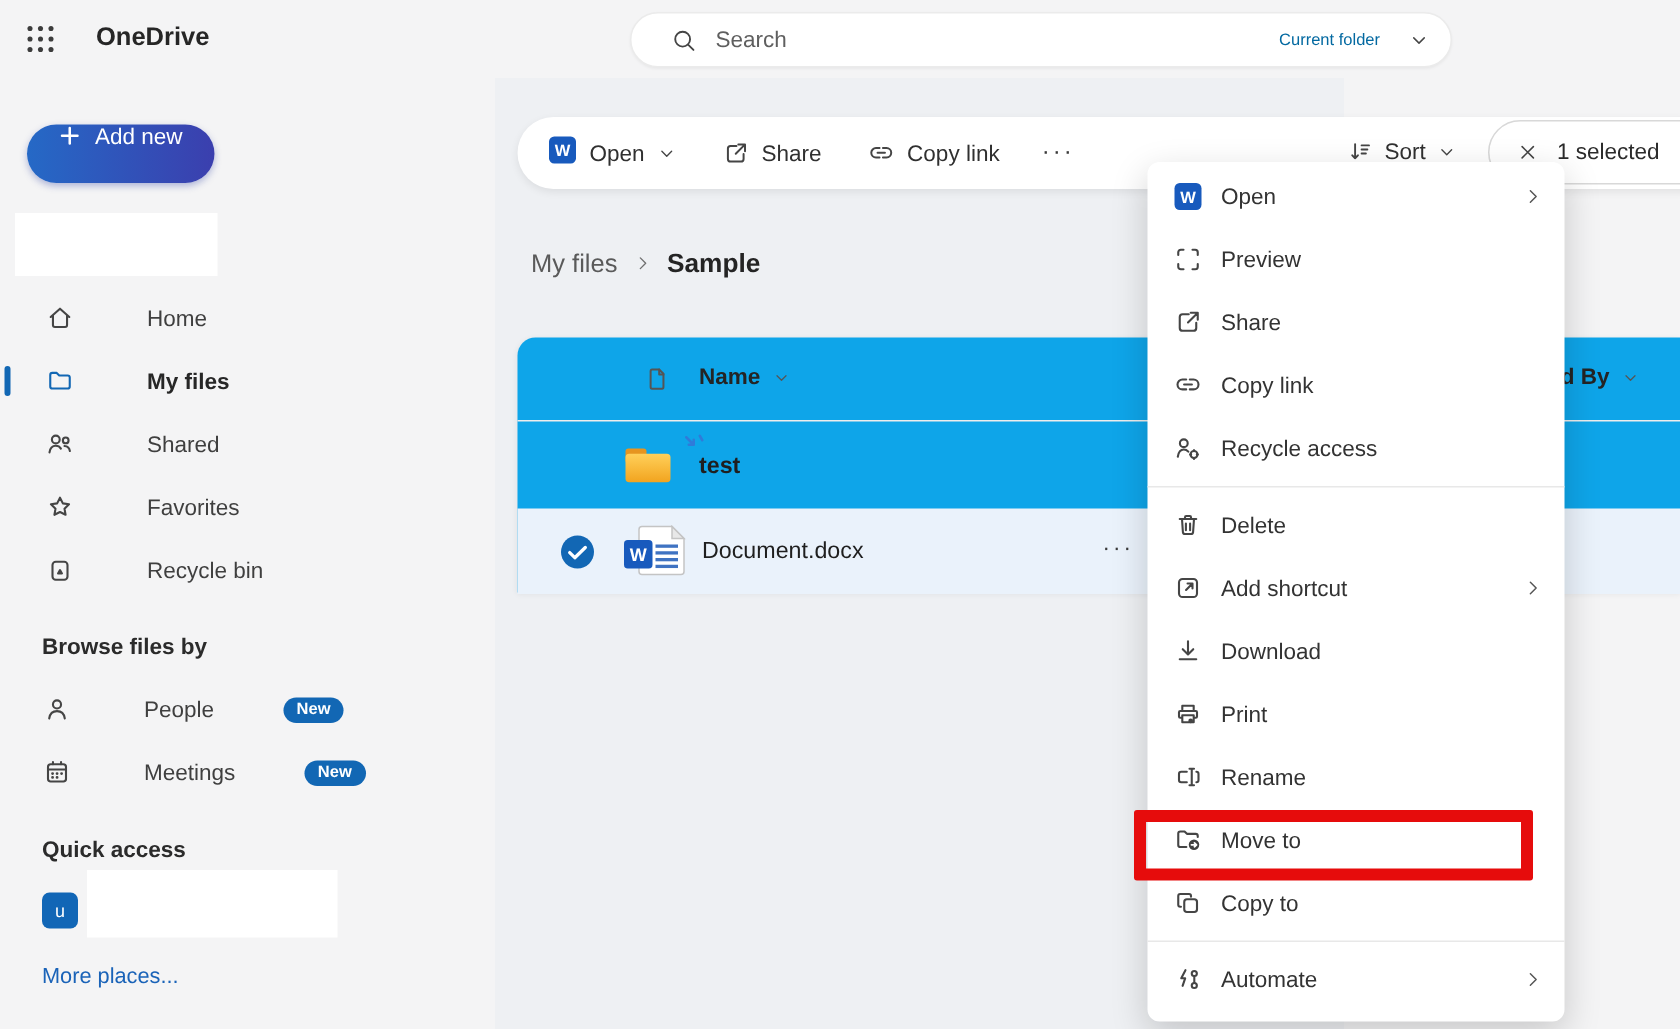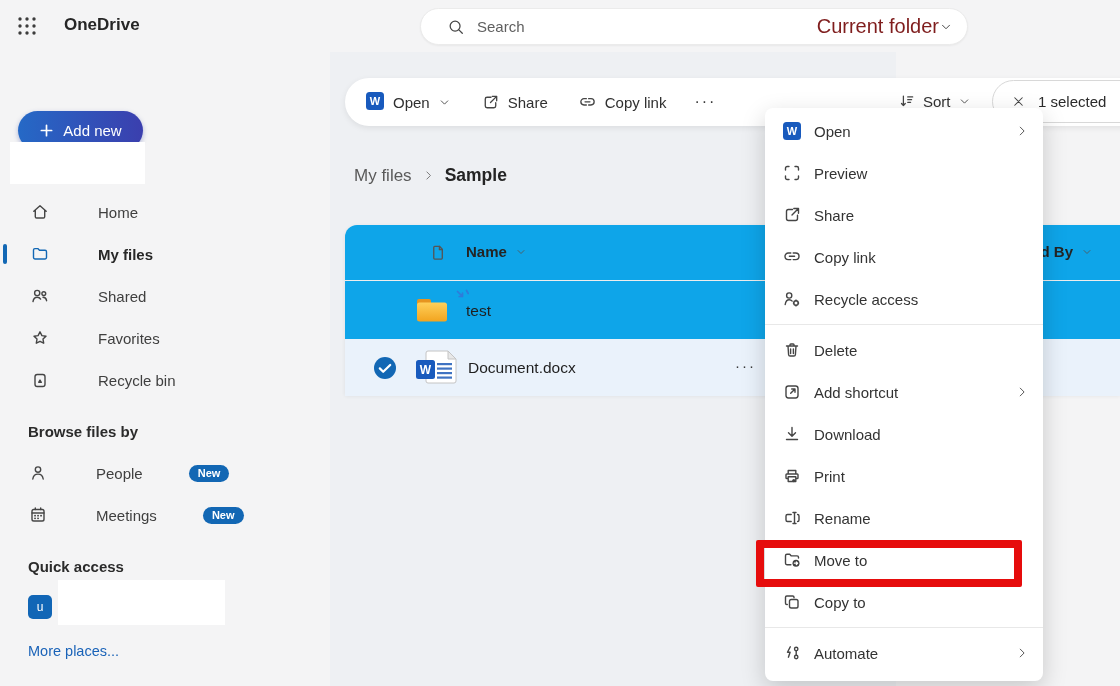--- a/index.html
+++ b/index.html
@@ -27,30 +27,29 @@
     left:420px; top:8px; width:548px; height:37px;
     background:#fff; border:1px solid #ebebeb; border-radius:19px;
     display:flex; align-items:center; padding:0 14px 0 26px;
     box-shadow:0 1px 2px rgba(0,0,0,.05);
   }
   #search-input {
     border:none; outline:none; flex:1; font-size:15px; color:#424242;
     background:transparent; margin-left:12px; font-family:Liberation Sans, sans-serif;
   }
   #search-input::placeholder { color:#5f5f5f; }
-  #search-scope { display:flex; align-items:center; gap:0; font-size:20px; color:#7f1d1d; cursor:pointer; white-space:nowrap; }
+  #search-scope { display:flex; align-items:center; gap:19px; font-size:11px; color:#0369a1; cursor:pointer; white-space:nowrap; }
 
   
   #add-new-btn {
     left:18px; top:83px; width:125px; height:39px; border-radius:20px;
     background:linear-gradient(90deg,#2569c6,#3b3fae);
-    display:flex; align-items:center; justify-content:center; gap:9px;
+    display:flex; justify-content:center; gap:9px;
     color:#fff; font-size:15px; cursor:pointer;
     box-shadow:0 2px 5px rgba(40,60,160,.35);
-    margin-top:28px;
   }
   #redacted-user { left:10px; top:142px; width:135px; height:42px; background:#fff; }
   .nav-item {
     left:0; width:310px; height:42px; display:flex; align-items:center; cursor:pointer;
     position:absolute;
     gap:36px;
   }
   .nav-icon { margin-left:30px; width:20px; height:20px; }
   .nav-label { margin-left:12px; font-size:15px; color:#3f3f3f; }
   .nav-item.selected .nav-label { font-weight:bold; color:#272727; }
@@ -96,21 +95,21 @@
     left:345px; top:225px; width:775px; height:170px; background:#0ea5e9;
     border-top-left-radius:12px; box-shadow:0 1px 4px rgba(0,0,0,.07); z-index:1;
   }
   #list-header { position:absolute; left:0; top:0; width:775px; height:56px; border-bottom:1px solid #ededed; }
   #col-type-icon { position:absolute; left:84px; top:18px; }
   #col-name { position:absolute; left:121px; top:18px; display:flex; align-items:center; gap:8px; font-size:15px; font-weight:bold; color:#242424; cursor:pointer; }
   #col-modified { position:absolute; left:643px; top:18px; display:flex; align-items:center; gap:8px; font-size:15px; font-weight:bold; color:#242424; cursor:pointer; white-space:nowrap; }
   .file-row { position:absolute; left:0; width:775px; height:57px; cursor:pointer; }
   #row-test { top:57px; }
   #row-doc { top:114px; background:#eaf2fb; }
-  .row-name { position:absolute; font-size:15.5px; color:#1f1f1f; }
+  .row-name { position:absolute; font-size:15.5px; color:#1f1f1f;font-weight:bold; }
 
   
   #context-menu {
     left:765px; top:108px; width:278px; height:573px; background:#fff;
     border-radius:8px; box-shadow:0 8px 24px rgba(0,0,0,.18); z-index:10;
     padding-top:2px;
   }
   .menu-item { display:flex; align-items:center; height:42px; padding:0 14px 0 17px; cursor:pointer; }
   .mi-icon { width:20px; height:20px; margin-right:12px; flex:0 0 auto; }
   .mi-label { font-size:15px; color:#333; flex:1; }

